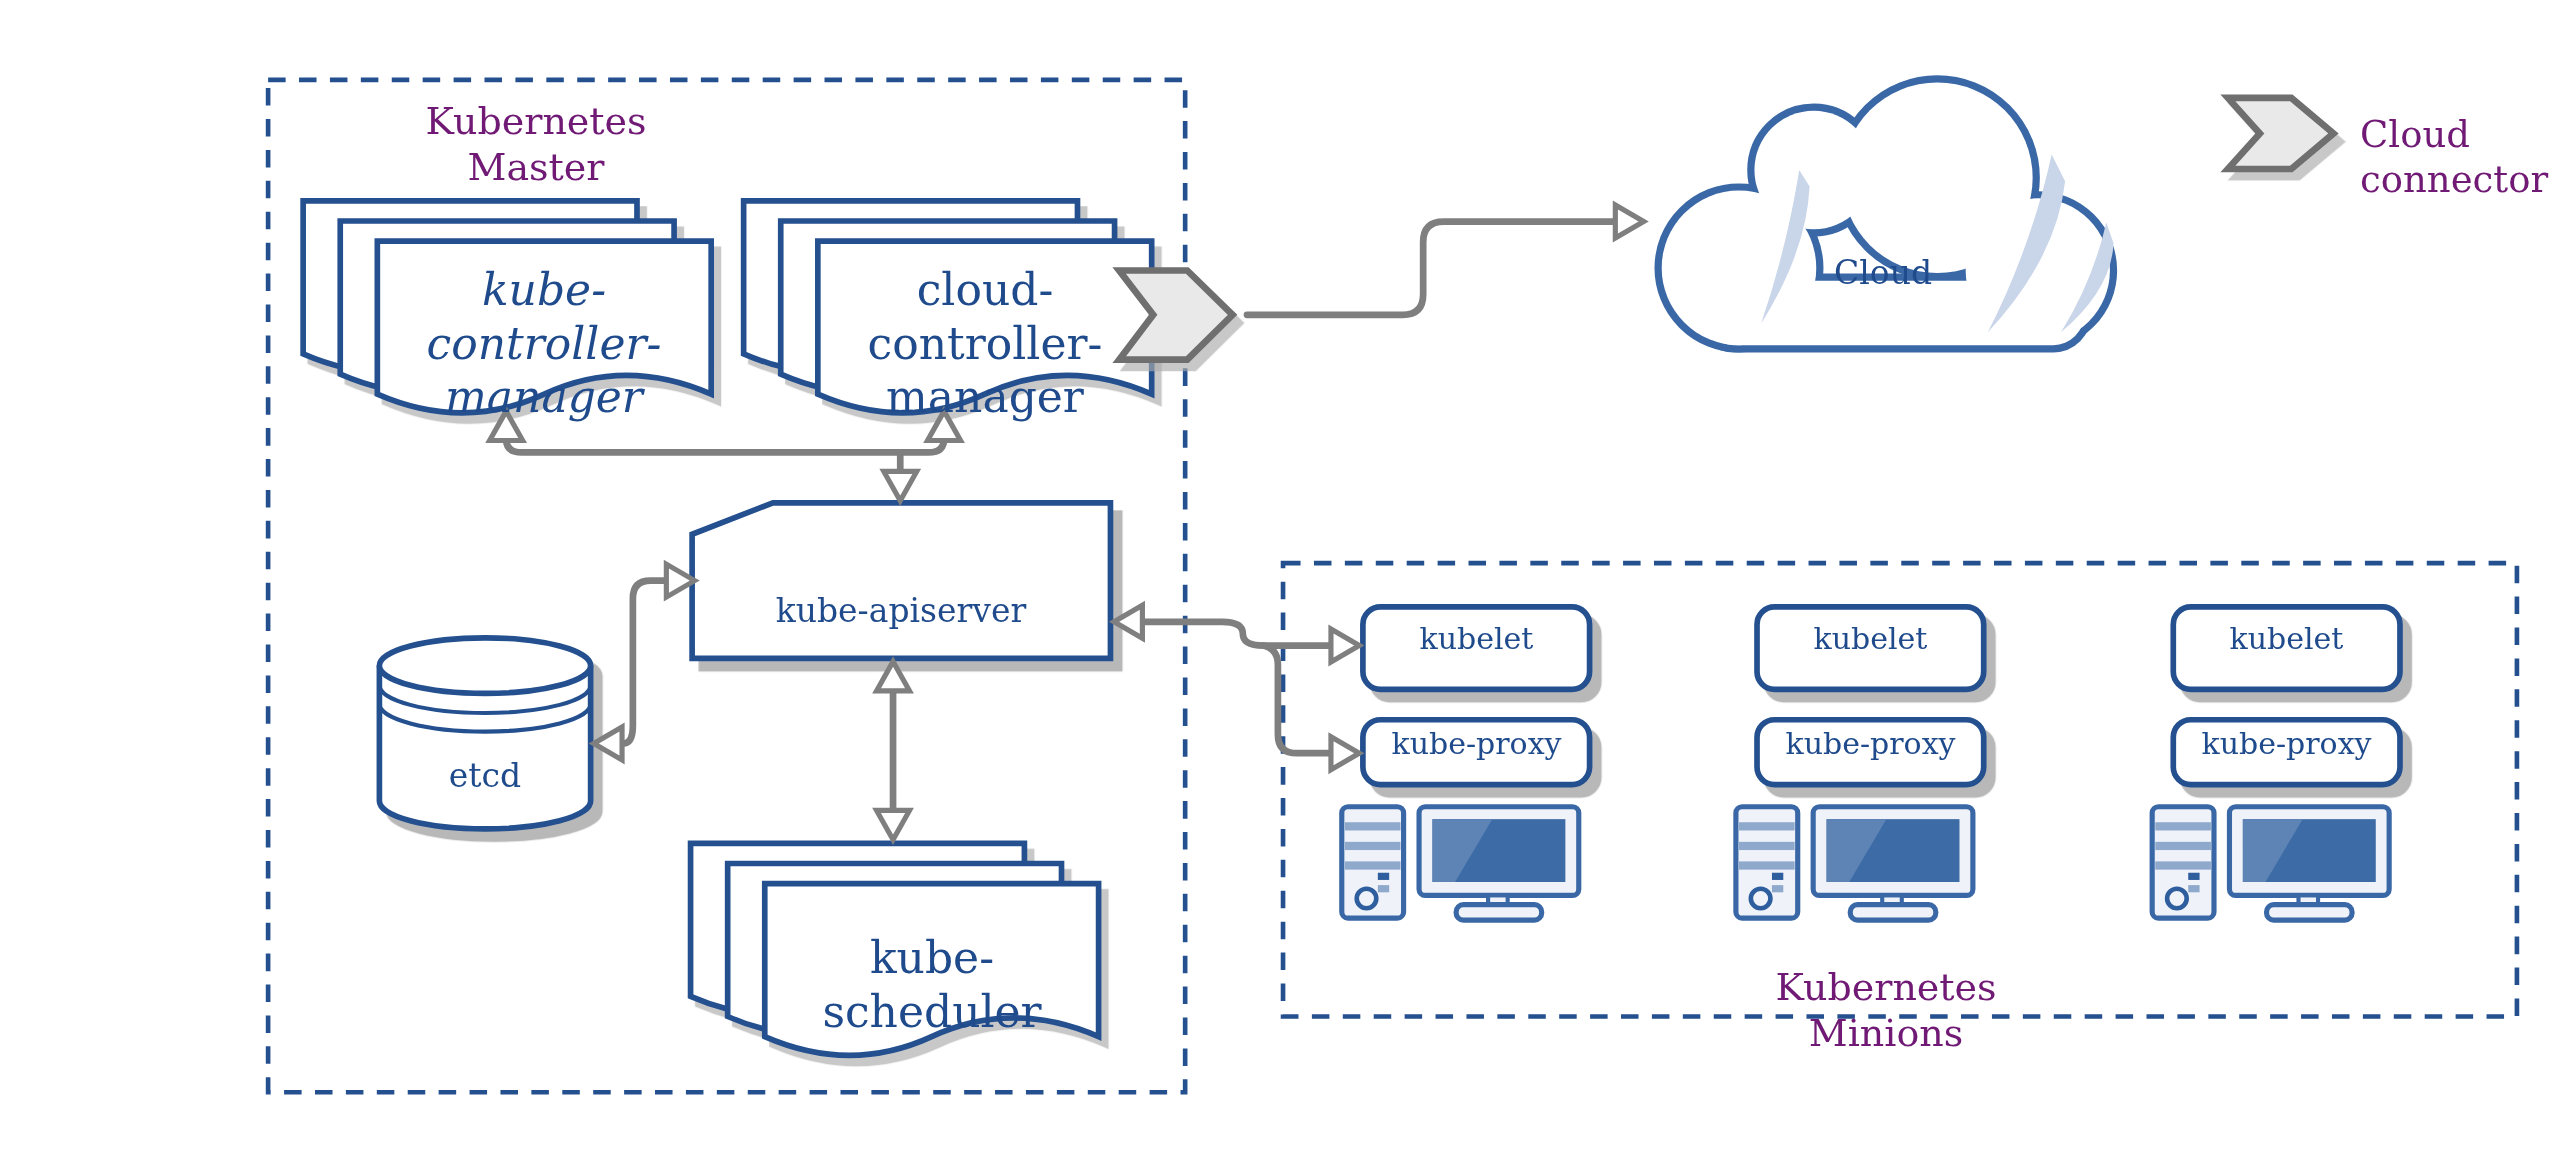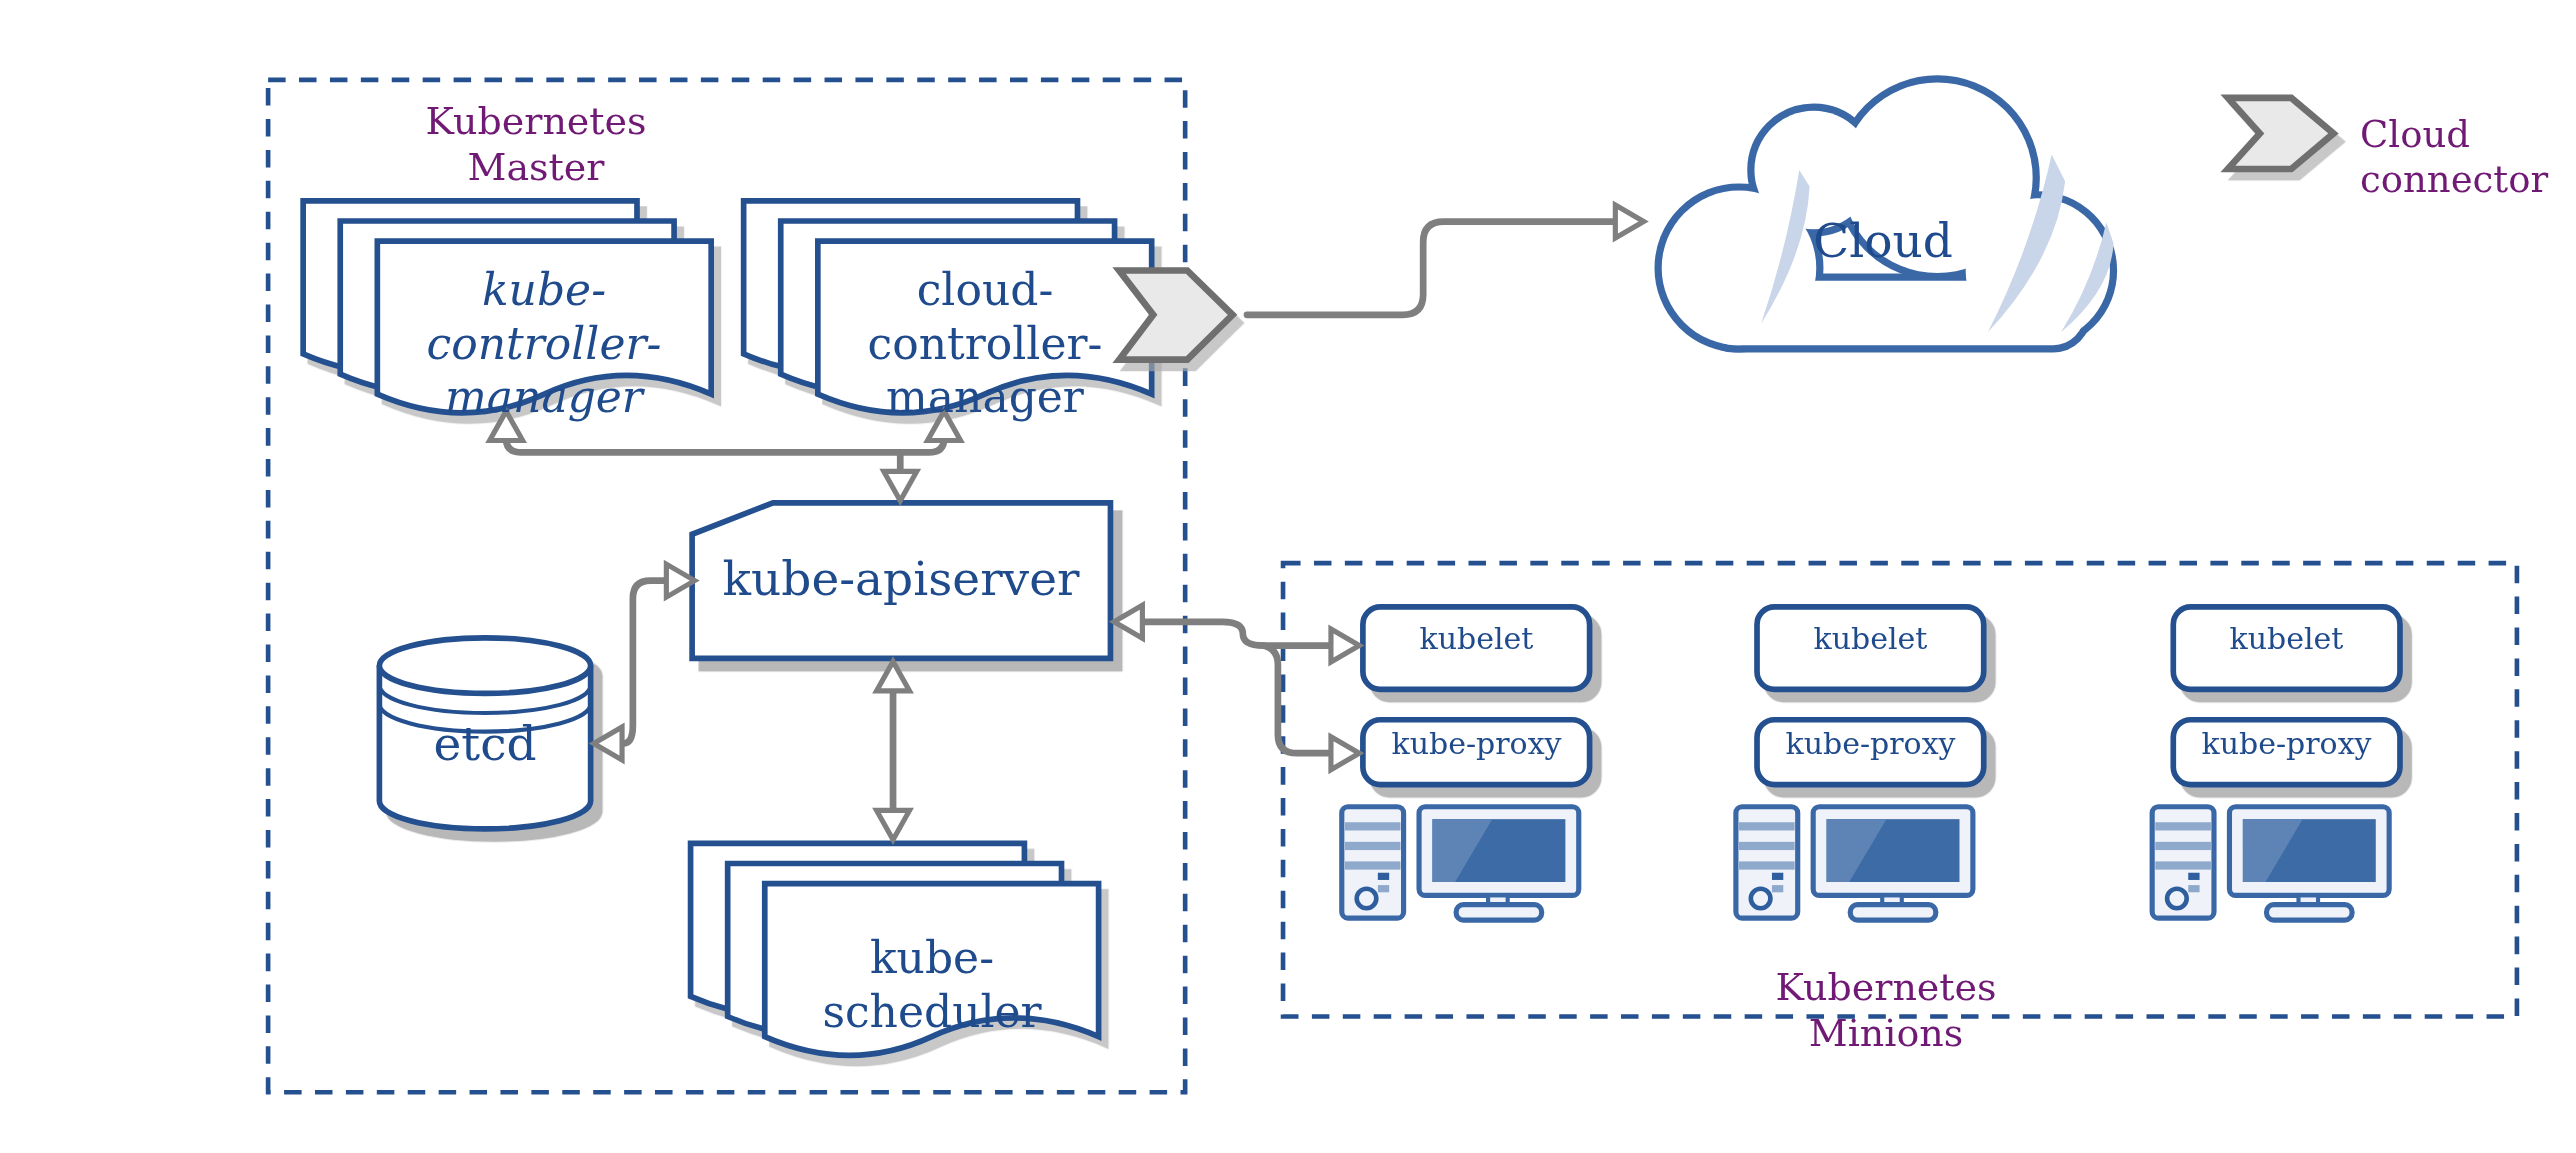--- a/index.html
+++ b/index.html
@@ -5,21 +5,21 @@
   html,body{margin:0;padding:0;background:#ffffff;}
   #stage{position:relative;width:2665px;height:1153px;overflow:hidden;
          font-family:"DejaVu Serif","Liberation Serif",serif;}
   #shapes,#overlay{position:absolute;left:0;top:0;}
   #shapes{z-index:0;}
   #overlay{z-index:3;}
   .lbl{position:absolute;z-index:2;text-align:center;white-space:pre-line;
        color:#1f4b8c;line-height:1.22;}
   .lbl.gray{color:#701a75;}
   .lbl.left{text-align:left;}
-  .f95{font-size:47px;}
+  .f95{font-size:33px;margin-top:41px;}
   .f86{font-size:44px;}
   .f80{font-size:30px;}
   .f74{font-size:38px;}
   .f72{font-size:37px;}
   .shadowed{filter:drop-shadow(18px 20px 0px rgba(171,171,171,0.85));}
   .softshadow{filter:drop-shadow(14px 16px 0px rgba(171,171,171,0.65));}
 </style>
 </head>
 <body>
 

